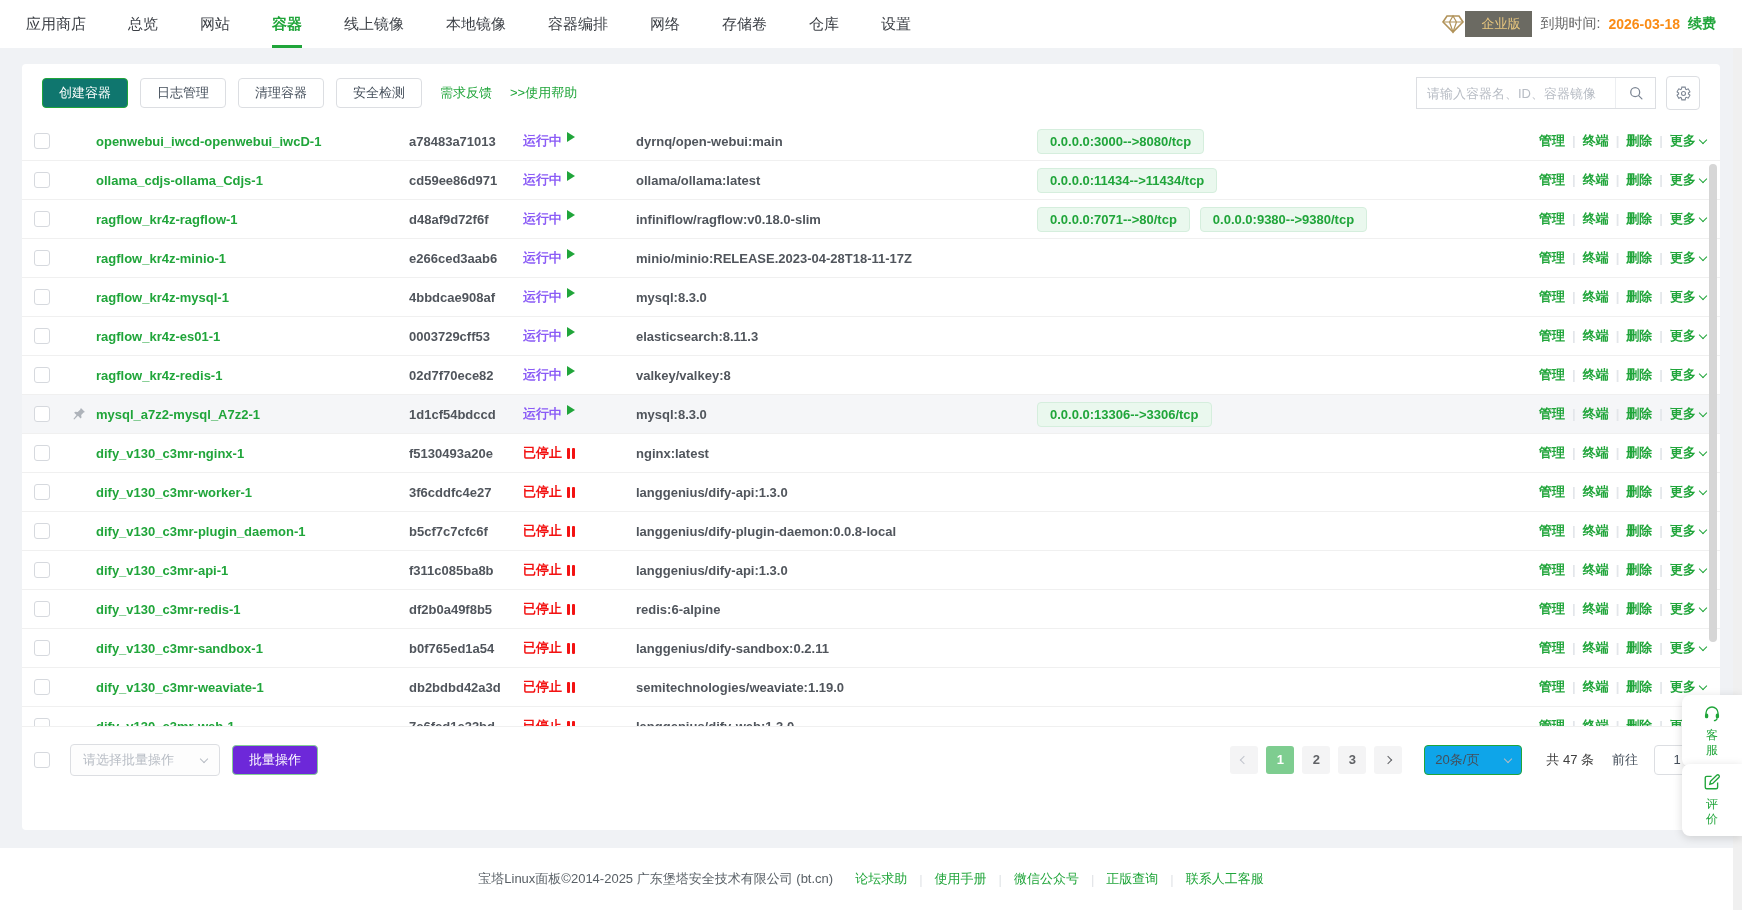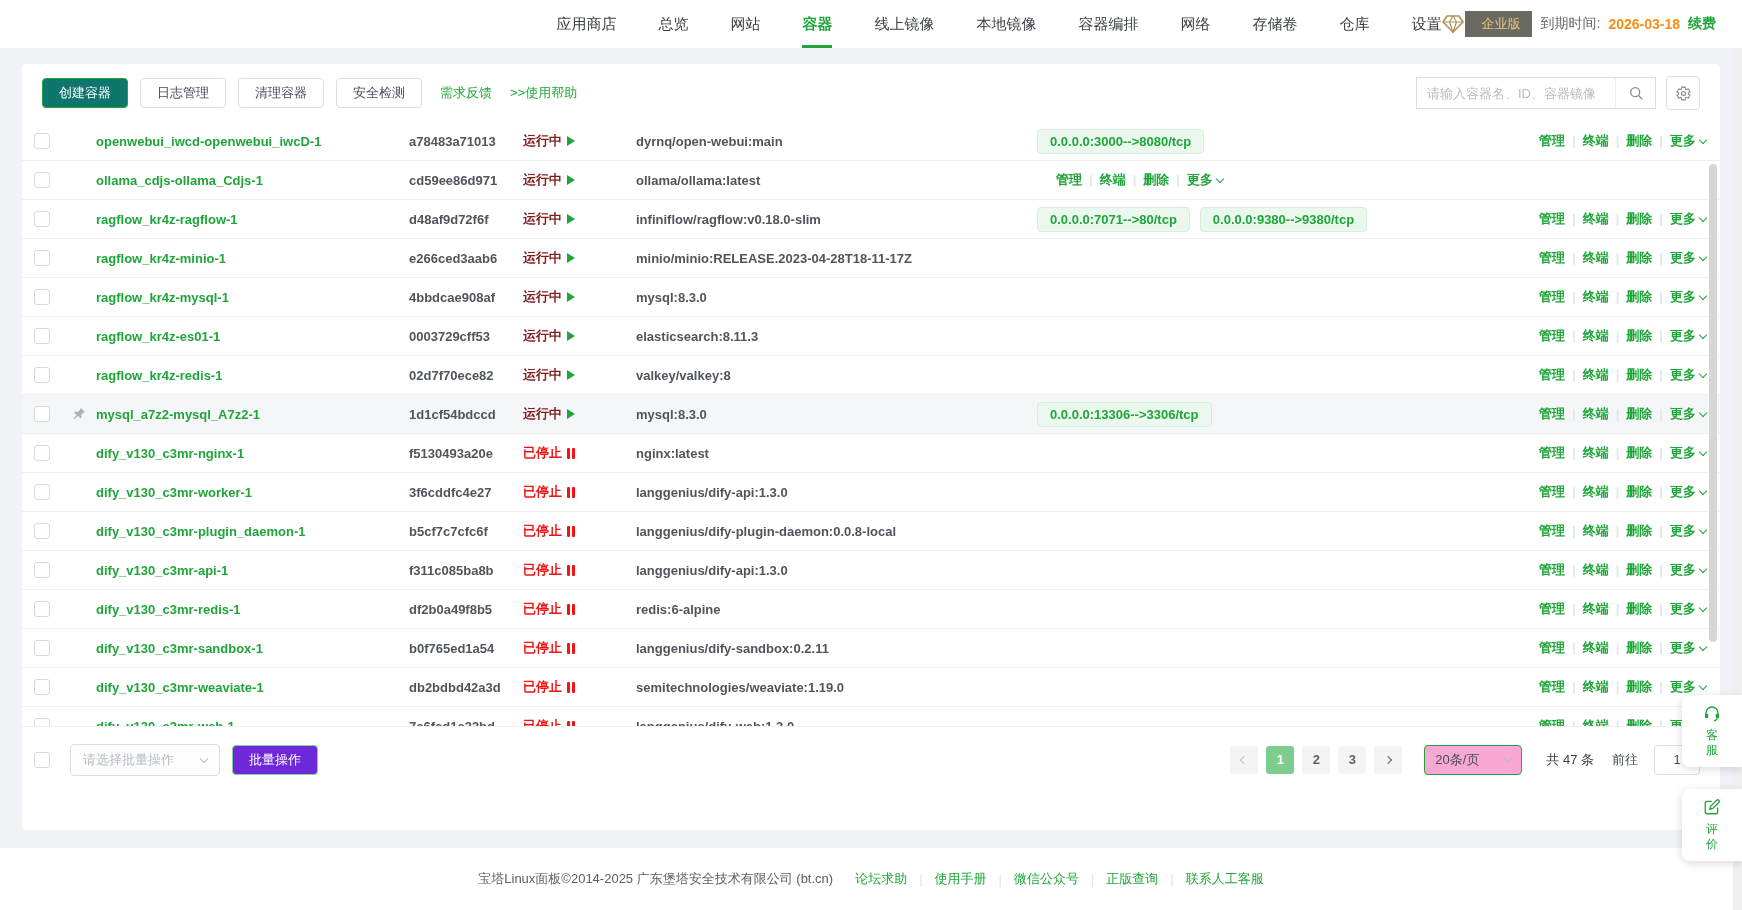--- a/index.html
+++ b/index.html
@@ -5,21 +5,21 @@
   * { margin:0; padding:0; box-sizing:border-box; }
   html,body { width:1742px; height:910px; }
   body {
     position:relative; overflow:hidden;
     background:#f0f2f5;
     font-family:"Liberation Sans","DejaVu Sans",sans-serif;
     font-size:13px; color:#454f5b;
   }
   
   .navbar { position:absolute; top:0; left:0; right:0; height:48px; background:#fff;
-    display:flex; align-items:center; justify-content:flex-end; padding:0 26px; z-index:5; }
+    display:flex; align-items:center; justify-content:space-between; padding:0 26px; z-index:5; }
   .nav-items { display:flex; gap:42px; height:48px; }
   .nav-item { font-size:15px; color:#3b3f45; line-height:48px; cursor:pointer; white-space:nowrap; }
   .nav-item.active { color:#20a53a; font-weight:bold; box-shadow: inset 0 -3px 0 #20a53a; }
   .license { display:flex; align-items:center; gap:8px; font-size:14px; }
   .diamond-wrap { display:flex; align-items:center; margin-right:-8px; z-index:1; }
   .license-badge { background:#6b6a62; color:#e9c77e; font-size:13px; padding:4px 12px 4px 16px; }
   .expiry-label { color:#666; }
   .expiry-date { color:#fa8c16; font-weight:bold; }
   .renew-link { color:#20a53a; font-weight:bold; cursor:pointer; }
   
@@ -51,21 +51,21 @@
   .c-id { width:114px; flex:none; }
   .c-status { width:113px; flex:none; display:flex; align-items:center; }
   .c-image { width:401px; flex:none; white-space:nowrap; overflow:hidden; }
   .c-ports { flex:1; display:flex; align-items:center; }
   .c-actions { width:200px; flex:none; text-align:right; padding-right:14px; white-space:nowrap; }
   .checkbox { width:16px; height:16px; border:1px solid #d6d9de; border-radius:3px; background:#fff;
     display:inline-block; cursor:pointer; }
   .row-name { color:#20a53a; cursor:pointer; text-decoration:none; white-space:nowrap; }
   .row-id, .row-image { color:#50555c; }
   .pin-icon { position:absolute; left:-24px; top:50%; transform:translateY(-50%); display:flex; }
-  .status-run { color:#7f1d1d; display:flex; align-items:center; gap:5px; }
+  .status-run { color:#8b5cf6; display:flex; gap:5px; }
   .status-stop { color:#f31212; display:flex; align-items:center; gap:5px; }
   .play-tri { width:0; height:0; border-top:5px solid transparent; border-bottom:5px solid transparent;
     border-left:8px solid #20a53a; display:inline-block; }
   .pause-bars { display:inline-flex; gap:2px; }
   .pause-bars i { width:3px; height:11px; background:#f31212; border-radius:1px; }
   .port-badge { background:#eaf8ee; border:1px solid #d5eedd; color:#20a53a; border-radius:4px;
     padding:4px 12px; margin-right:10px; white-space:nowrap; cursor:default; }
   .act-link { color:#20a53a; cursor:pointer; text-decoration:none; }
   .act-sep { color:#e3e6ea; margin:0 7px; }
   .chev { display:inline-block; width:6px; height:6px; border-right:1.6px solid currentColor;
@@ -82,21 +82,21 @@
   .batch-select { width:150px; height:32px; border:1px solid #dcdee2; border-radius:4px; background:#fdfdfd;
     display:flex; align-items:center; justify-content:space-between; padding:0 12px; color:#b7bcc4;
     margin-left:20px; cursor:pointer; }
   .batch-btn { background:#6d28d9; border:1px solid #85d096; color:#fff; margin-left:12px; }
   .pager { margin-left:auto; display:flex; align-items:center; gap:8px; }
   .page-btn { min-width:28px; height:28px; border:none; border-radius:3px; background:#f4f4f5;
     color:#606266; font-size:13px; font-weight:bold; display:flex; align-items:center; justify-content:center;
     cursor:pointer; font-family:inherit; }
   .page-btn.active { background:#7ecd90; color:#fff; }
   .page-btn.nav-prev { color:#c0c4cc; }
-  .size-select { width:98px; height:30px; border:1px solid #20a53a; border-radius:4px; background:#f9a8d4;
+  .size-select { width:98px; height:30px; border:1px solid #20a53a; border-radius:4px; background:#0ea5e9;
     display:flex; align-items:center; justify-content:space-between; padding:0 10px; color:#454f5b;
     margin-left:14px; cursor:pointer; }
   .size-select .chev, .batch-select .chev { color:#b7bcc4; }
   .total-text { margin-left:16px; color:#404040; white-space:nowrap; }
   .goto-label { margin-left:10px; }
   .goto-input { width:46px; height:30px; border:1px solid #dcdee2; border-radius:4px; text-align:center;
     font-size:13px; color:#454f5b; margin-left:8px; outline:none; font-family:inherit; }
   
   .float-widget { position:absolute; right:0; width:60px; background:#fff; border-radius:8px 0 0 8px;
     box-shadow:0 2px 10px rgba(0,0,0,.15); display:flex; flex-direction:column; align-items:center;
@@ -193,20 +193,23 @@
           <span class="checkbox"></span>
         </div>
         <div class="c-name">
           <a class="row-name">ollama_cdjs-ollama_Cdjs-1</a>
         </div>
         <div class="c-id"><span class="row-id">cd59ee86d971</span></div>
         <div class="c-status">
           <span class="status-run">运行中<i class="play-tri"></i></span>
         </div>
         <div class="c-image"><span class="row-image">ollama/ollama:latest</span></div>
+        <div class="c-ports">
+          <span class="port-badge">0.0.0.0:11434--&gt;11434/tcp</span>
+        </div>
         <div class="c-actions"><a class="act-link">管理</a><span class="act-sep">|</span><a class="act-link">终端</a><span class="act-sep">|</span><a class="act-link">删除</a><span class="act-sep">|</span><a class="act-link">更多<i class="chev down"></i></a></div>
       </div>
       <div class="trow">
         <div class="c-check">
           <span class="checkbox"></span>
         </div>
         <div class="c-name">
           <a class="row-name">ragflow_kr4z-ragflow-1</a>
         </div>
         <div class="c-id"><span class="row-id">d48af9d72f6f</span></div>
@@ -484,21 +487,21 @@
   <span>
     <svg width="18" height="18" viewBox="0 0 24 24">
         <path d="M4 14v-2a8 8 0 0116 0v2" fill="none" stroke="#20a53a" stroke-width="1.8"></path>
         <rect x="2.6" y="12.5" width="4.4" height="6.5" rx="2" fill="#20a53a"></rect>
         <rect x="17" y="12.5" width="4.4" height="6.5" rx="2" fill="#20a53a"></rect>
         <path d="M19 19a4.5 4.5 0 01-4.5 3.2" fill="none" stroke="#20a53a" stroke-width="1.6"></path>
       </svg>
   </span>
   <span class="v-label">客服</span>
 </div>
-<div class="float-widget" style="top:789px;">
+<div class="float-widget" style="top:764px;">
   <span>
     <svg width="18" height="18" viewBox="0 0 24 24">
         <path d="M11.5 4.5H5a2 2 0 00-2 2V19a2 2 0 002 2h12.5a2 2 0 002-2v-6.5" fill="none" stroke="#20a53a" stroke-width="1.8"></path>
         <path d="M18.6 2.8a2 2 0 012.8 2.8L13 14l-4 1 1-4 8.6-8.2z" fill="none" stroke="#20a53a" stroke-width="1.8"></path>
       </svg>
   </span>
   <span class="v-label">评价</span>
 </div>
 
 <div class="page-footer">

